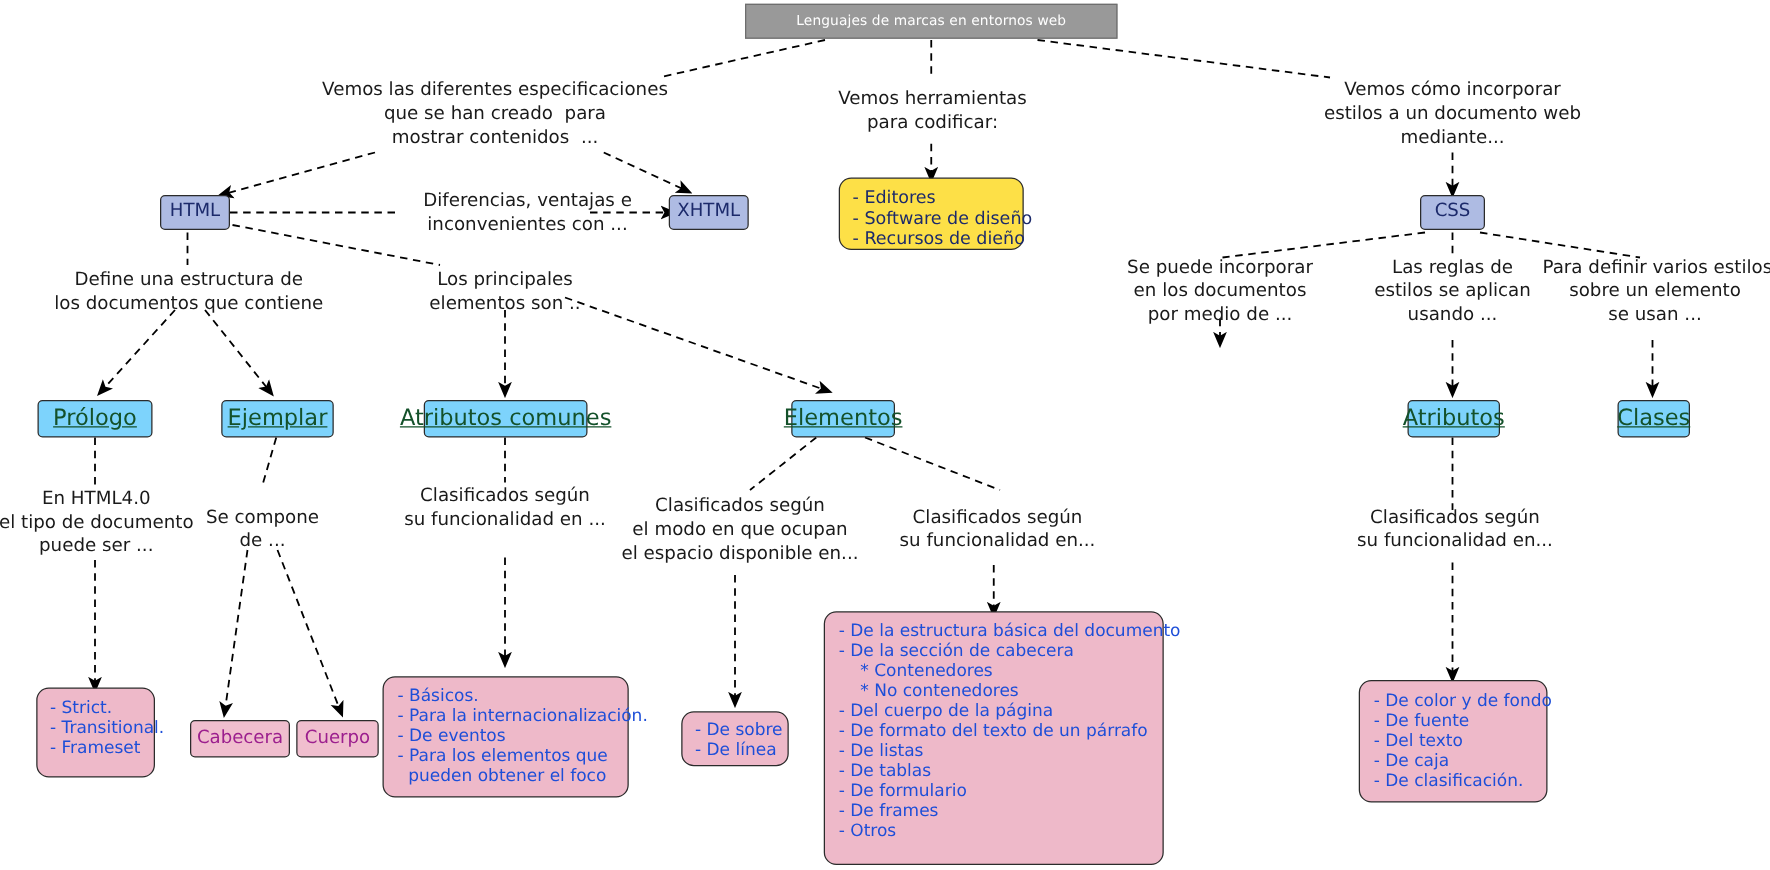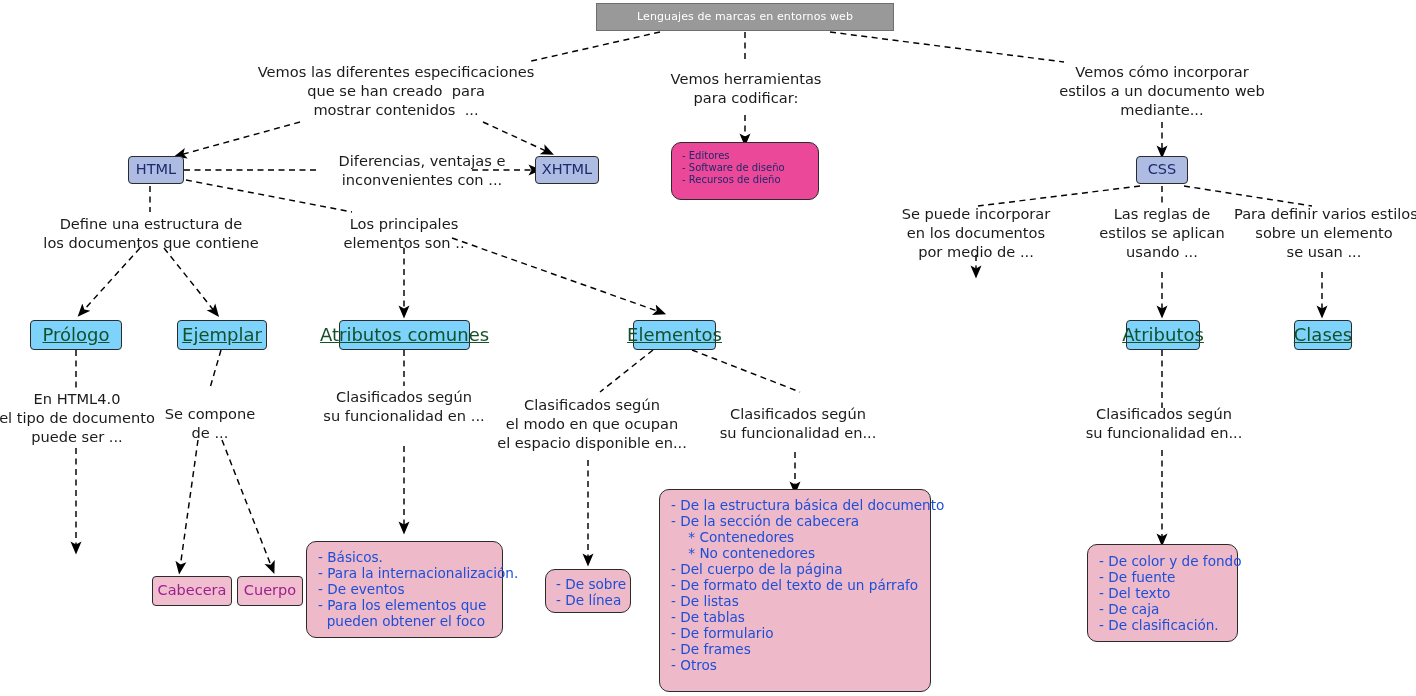--- a/index.html
+++ b/index.html
@@ -26,21 +26,21 @@
   }
 
   
   .title-box{
     background:#999999;border:1px solid #6e6e6e;color:#ffffff;
     font-size:11px;letter-spacing:.1px;border-radius:0;
   }
 
   
   .blue{background:#aebbe3;border-color:#2b2b2b;color:#1c2a6b;font-size:14.5px;}
-  .blue-list{background:#ec4899;border-color:#2b2b2b;color:#1c2a6b;font-size:10px;}
+  .blue-list{background:#fde047;border-color:#2b2b2b;color:#1c2a6b;font-size:14px;}
 
   
   .green{background:#7dd3fc;border-color:#2b2b2b;color:#14512a;font-size:18px;text-decoration:underline;}
   .green-list{background:#9ddeb4;border-color:#2b2b2b;color:#14512a;font-size:13.6px;}
 
   
   .pink{background:#f0bece;border-color:#2b2b2b;color:#9c1f8e;font-size:14.5px;}
   .pink-list{background:#eeb9c9;border-color:#2b2b2b;color:#1d4ed8;font-size:13.6px;}
 
   
@@ -192,20 +192,23 @@
 
   <div class="node rounded green" style="left:339px;top:320px;width:131px;height:30px;">Atributos comunes</div>
 
   <div class="node rounded green" style="left:633px;top:320px;width:83px;height:30px;">Elementos</div>
 
   <div class="node rounded green" style="left:1126px;top:320px;width:74px;height:30px;">Atributos</div>
 
   <div class="node rounded green" style="left:1294px;top:320px;width:58px;height:30px;">Clases</div>
 
 
+  <div class="node listbox pink-list" style="left:29px;top:550px;width:95px;height:72px;padding:7px 0 0 10px;">- Strict.
+- Transitional.
+- Frameset</div>
 
   <div class="node rounded pink" style="left:152px;top:576px;width:80px;height:30px;">Cabecera</div>
 
   <div class="node rounded pink" style="left:237px;top:576px;width:66px;height:30px;">Cuerpo</div>
 
   <div class="node listbox pink-list" style="left:306px;top:541px;width:197px;height:97px;padding:7px 0 0 11px;">- Básicos.
 - Para la internacionalización.
 - De eventos
 - Para los elementos que
   pueden obtener el foco</div>

